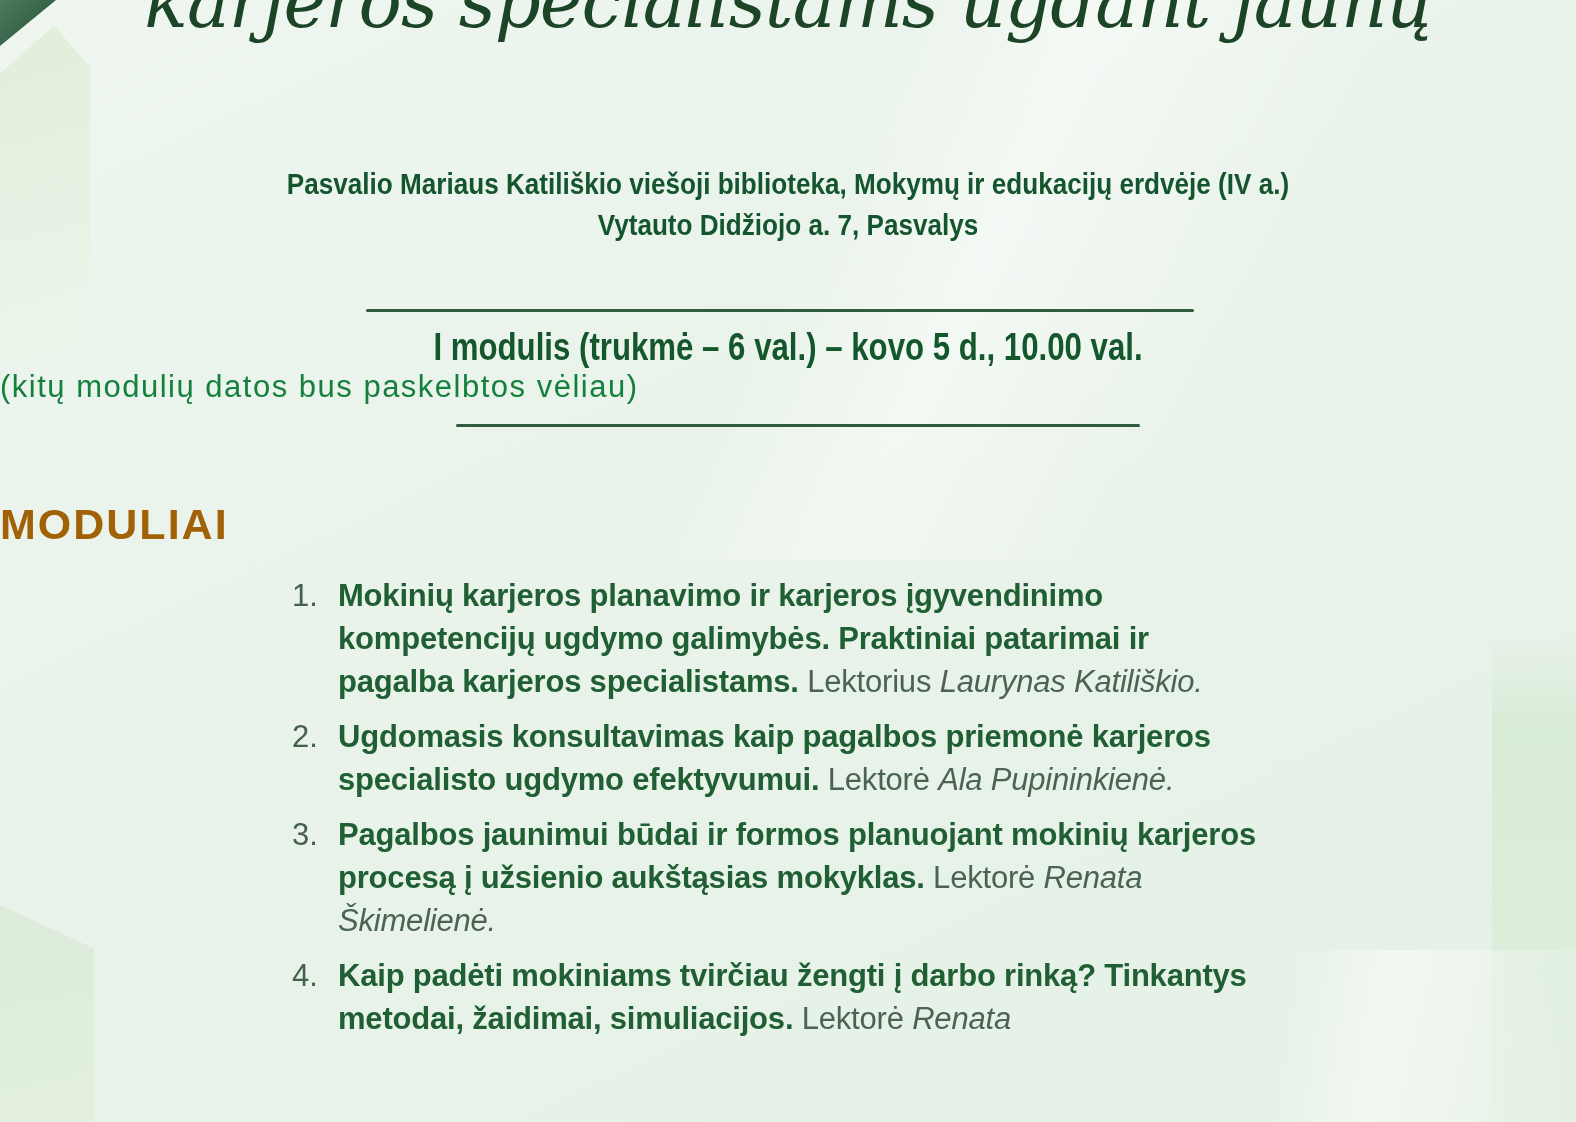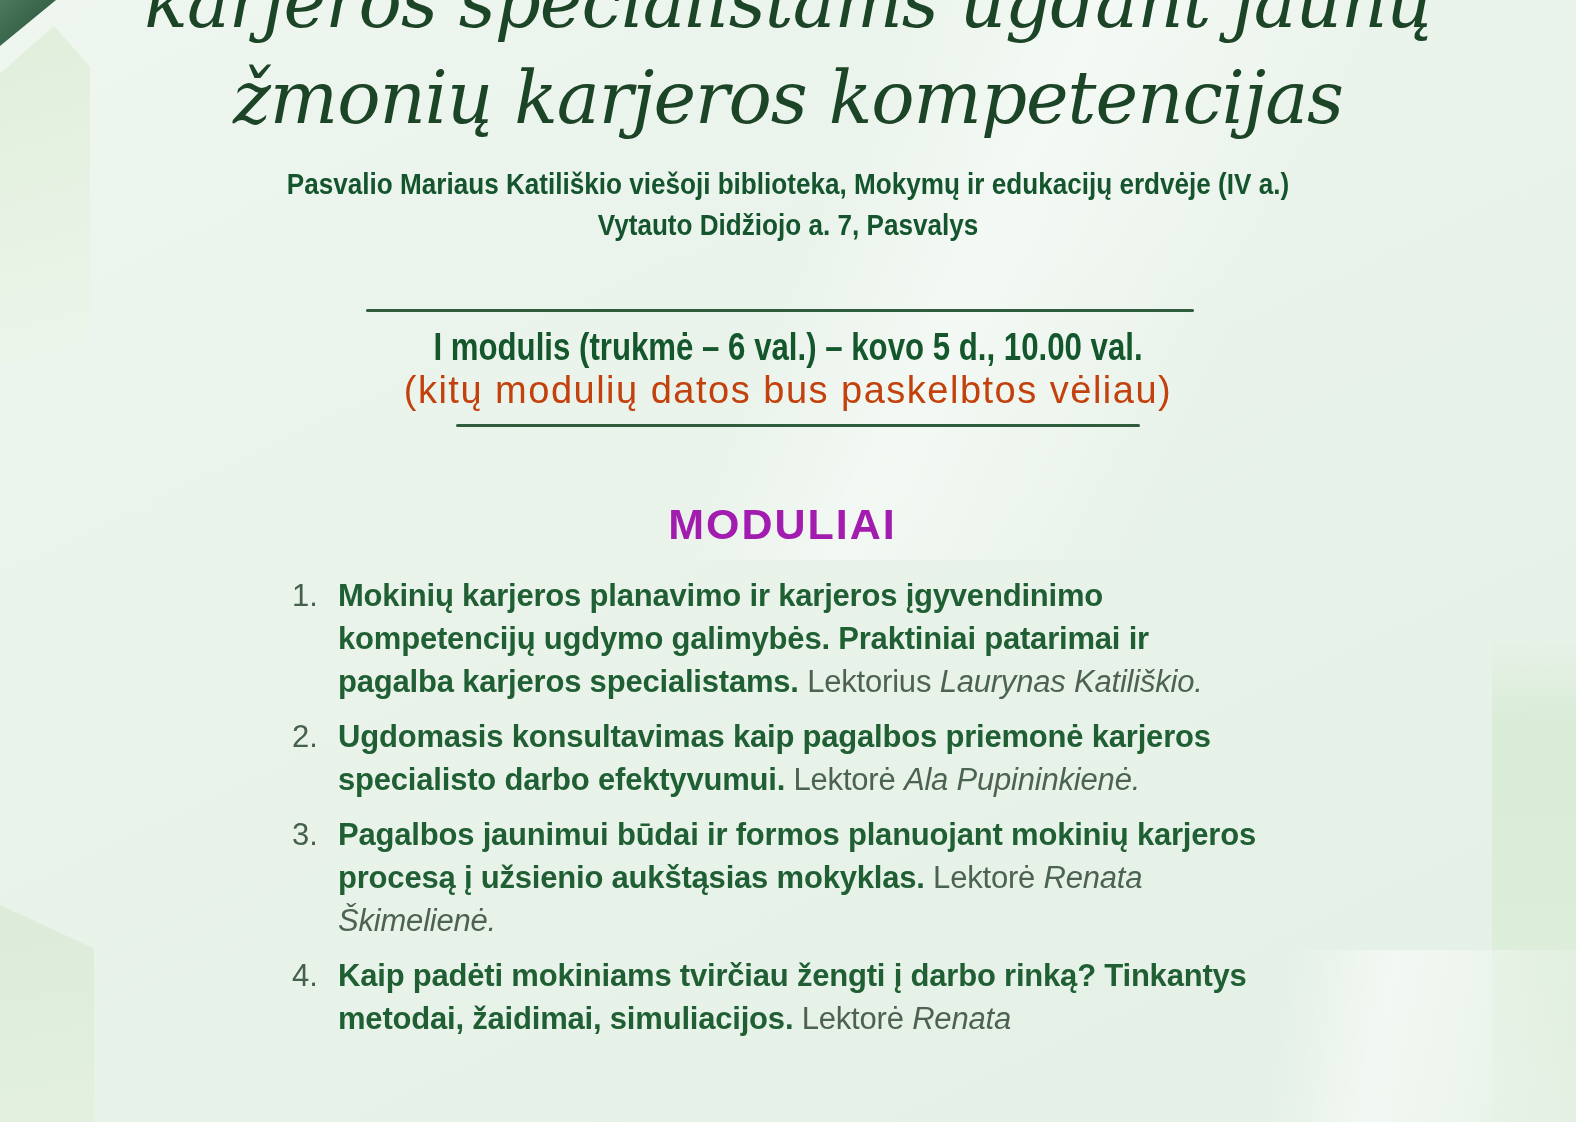--- a/index.html
+++ b/index.html
@@ -52,26 +52,26 @@
     transform:scaleX(.87);
   }
   .rule{position:absolute;height:3px;background:#2e5c3c;border-radius:2px;}
   .rule1{left:366px;top:309px;width:828px;}
   .rule2{left:456px;top:424px;width:684px;}
   .session1{
     position:absolute;top:325px;left:0;right:0;text-align:center;
     font-weight:700;font-size:39px;color:#15572d;transform:scaleX(.8);
   }
   .session2{
-    position:absolute;top:369px;left:0;right:0;text-align:center;
-    font-weight:400;font-size:38px;color:#c2410c;letter-spacing:1.5px;
+    position:absolute;top:369px;left:0;right:0;
+    font-weight:400;font-size:31px;color:#15803d;letter-spacing:1.5px;
   }
   .moduliai{
-    position:absolute;top:500px;left:0;right:11px;text-align:center;
-    font-weight:700;font-size:43px;letter-spacing:2px;color:#a21caf;
+    position:absolute;top:500px;left:0;right:11px;
+    font-weight:700;font-size:43px;letter-spacing:2px;color:#a16207;
   }
   .modules{position:absolute;left:292px;top:574px;width:990px;}
   .module-item{display:flex;margin-bottom:12px;}
   .num{
     flex:0 0 46px;width:46px;font-size:31px;line-height:43px;
     font-weight:400;color:#45604d;
   }
   .module-text{
     margin:0;width:935px;font-size:31px;line-height:43px;
     font-weight:700;color:#1f5f33;letter-spacing:-0.2px;
@@ -86,21 +86,20 @@
 
   <div class="facet facet-corner"></div>
   <div class="facet facet-left-band"></div>
   <div class="facet facet-bottom-left"></div>
   <div class="facet facet-right-band"></div>
   <div class="facet facet-sheen-top"></div>
   <div class="facet facet-sheen-bottom"></div>
 
   <h1 class="title">
     <span>karjeros specialistams ugdant jaunų</span>
-    <span>žmonių karjeros kompetencijas</span>
   </h1>
 
   <div class="venue">
     <div>Pasvalio Mariaus Katiliškio viešoji biblioteka, Mokymų ir edukacijų erdvėje (IV a.)</div>
     <div>Vytauto Didžiojo a. 7, Pasvalys</div>
   </div>
 
   <div class="rule rule1"></div>
 
   <div class="session1">I modulis (trukmė – 6 val.) – kovo 5 d., 10.00 val.</div>
@@ -117,21 +116,21 @@
       <p class="module-text">
         <span class="b">Mokinių karjeros planavimo ir karjeros įgyvendinimo kompetencijų ugdymo galimybės. Praktiniai patarimai ir pagalba karjeros specialistams.</span>
         <span class="r">Lektorius</span>
         <span class="i">Laurynas Katiliškio.</span>
       </p>
     </div>
 
     <div class="module-item">
       <span class="num">2.</span>
       <p class="module-text">
-        <span class="b">Ugdomasis konsultavimas kaip pagalbos priemonė karjeros specialisto darbo efektyvumui.</span>
+        <span class="b">Ugdomasis konsultavimas kaip pagalbos priemonė karjeros specialisto ugdymo efektyvumui.</span>
         <span class="r">Lektorė</span>
         <span class="i">Ala Pupininkienė.</span>
       </p>
     </div>
 
     <div class="module-item">
       <span class="num">3.</span>
       <p class="module-text">
         <span class="b">Pagalbos jaunimui būdai ir formos planuojant mokinių karjeros procesą į užsienio aukštąsias mokyklas.</span>
         <span class="r">Lektorė</span>

